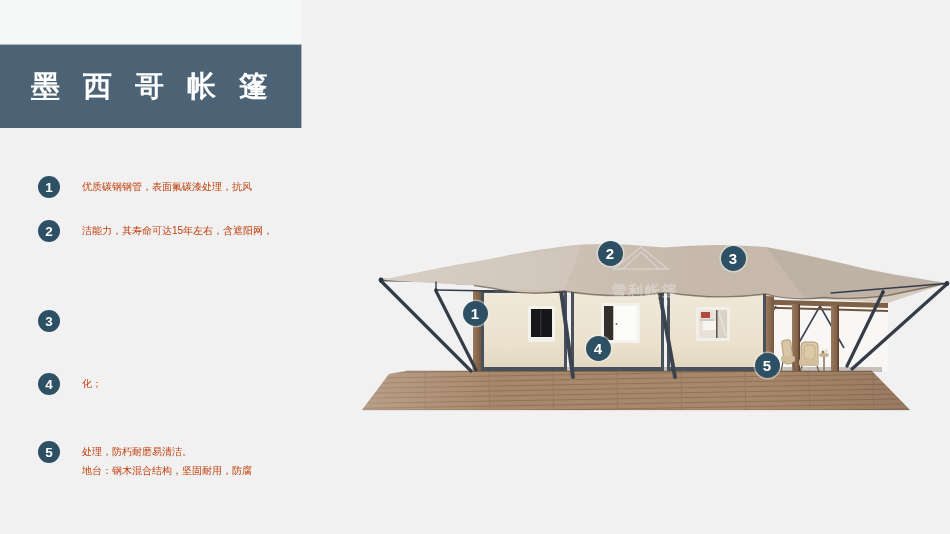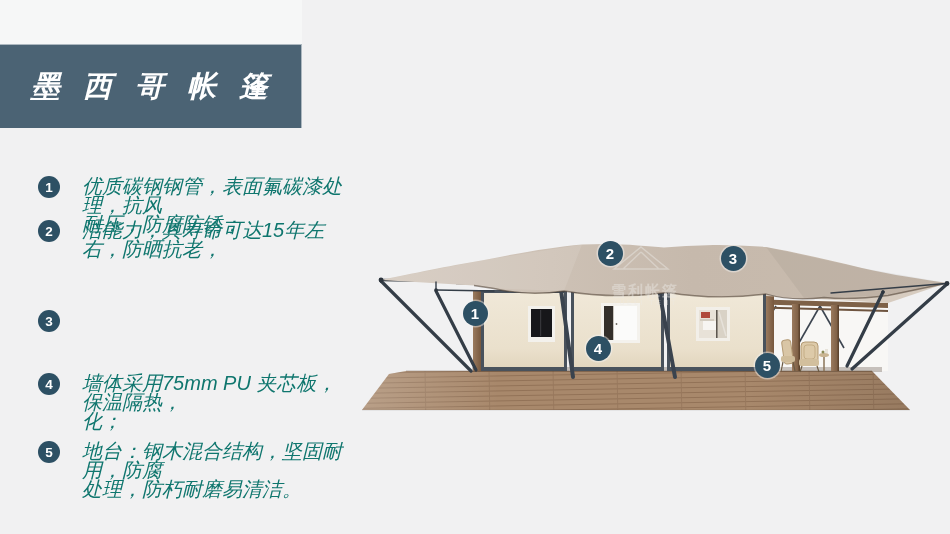--- a/index.html
+++ b/index.html
@@ -10,39 +10,39 @@
   }
   .corner-panel{
     position:absolute;left:0;top:0;width:302px;height:44px;
     background:#f6f7f7;
   }
   .title-block{
     position:absolute;left:0;top:44px;width:301px;height:83px;
     background:#4b6374;
     border-top:1px solid rgba(255,255,255,.55);
     border-right:1px solid rgba(255,255,255,.55);
-    display:flex;align-items:center;font-style:italic;
+    display:flex;align-items:center;
   }
   .title-block h1{
     margin:0;padding-left:31px;
     color:#ffffff;font-size:29px;font-weight:bold;
     letter-spacing:23px;white-space:nowrap;line-height:1;
   }
   .features{position:absolute;left:0;top:0;width:360px;height:534px;}
   .feat{position:absolute;left:0;}
   .feat .num{
     position:absolute;left:38px;top:0;
     width:22px;height:22px;border-radius:50%;
     background:#2d5064;color:#fff;
     font-size:13.5px;font-weight:bold;
     display:flex;align-items:center;justify-content:center;
   }
   .feat .lines{
     position:absolute;left:82px;top:1px;width:268px;
-    color:#0f766e;font-size:20px;line-height:19.2px;font-style:italic;
+    color:#c2410c;font-size:10px;line-height:19.2px;
   }
   .illustration-wrap{position:absolute;left:359px;top:235px;width:595px;height:185px;}
   .callout{
     position:absolute;width:25px;height:25px;border-radius:50%;
     background:#2d5064;color:#fff;
     font-size:15px;font-weight:bold;
     display:flex;align-items:center;justify-content:center;
     box-shadow:0 0 0 1.5px rgba(245,245,245,.45);
   }
 </style>
@@ -55,46 +55,44 @@
 
   <div class="title-block">
     <h1>墨西哥帐篷</h1>
   </div>
 
   <div class="features" id="features">
       <div class="feat" style="top: 176px;">
         <div class="num">1</div>
         <div class="lines">
           <div class="ln">优质碳钢钢管，表面氟碳漆处理，抗风</div>
-          <div class="ln">耐压，防腐防锈；</div>
         </div>
       </div>
       <div class="feat" style="top: 220px;">
         <div class="num">2</div>
         <div class="lines">
-          <div class="ln">洁能力，其寿命可达15年左右，防晒抗老，</div>
+          <div class="ln">洁能力，其寿命可达15年左右，含遮阳网，</div>
         </div>
       </div>
       <div class="feat" style="top: 310px;">
         <div class="num">3</div>
         <div class="lines">
         </div>
       </div>
       <div class="feat" style="top: 373px;">
         <div class="num">4</div>
         <div class="lines">
-          <div class="ln">墙体采用75mm PU 夹芯板，保温隔热，</div>
           <div class="ln">化；</div>
         </div>
       </div>
       <div class="feat" style="top: 441px;">
         <div class="num">5</div>
         <div class="lines">
+          <div class="ln">处理，防朽耐磨易清洁。</div>
           <div class="ln">地台：钢木混合结构，坚固耐用，防腐</div>
-          <div class="ln">处理，防朽耐磨易清洁。</div>
         </div>
       </div>
     </div>
 
   <div class="illustration-wrap">
     <svg width="595" height="185" viewBox="355 235 595 185" xmlns="http://www.w3.org/2000/svg">
       <defs>
         <pattern id="planks" width="64" height="5" patternUnits="userSpaceOnUse" patternTransform="rotate(-1)">
           <rect width="64" height="5" fill="#a8886b"></rect>
           <rect y="4.2" width="64" height="0.8" fill="#8d6d52"></rect>

